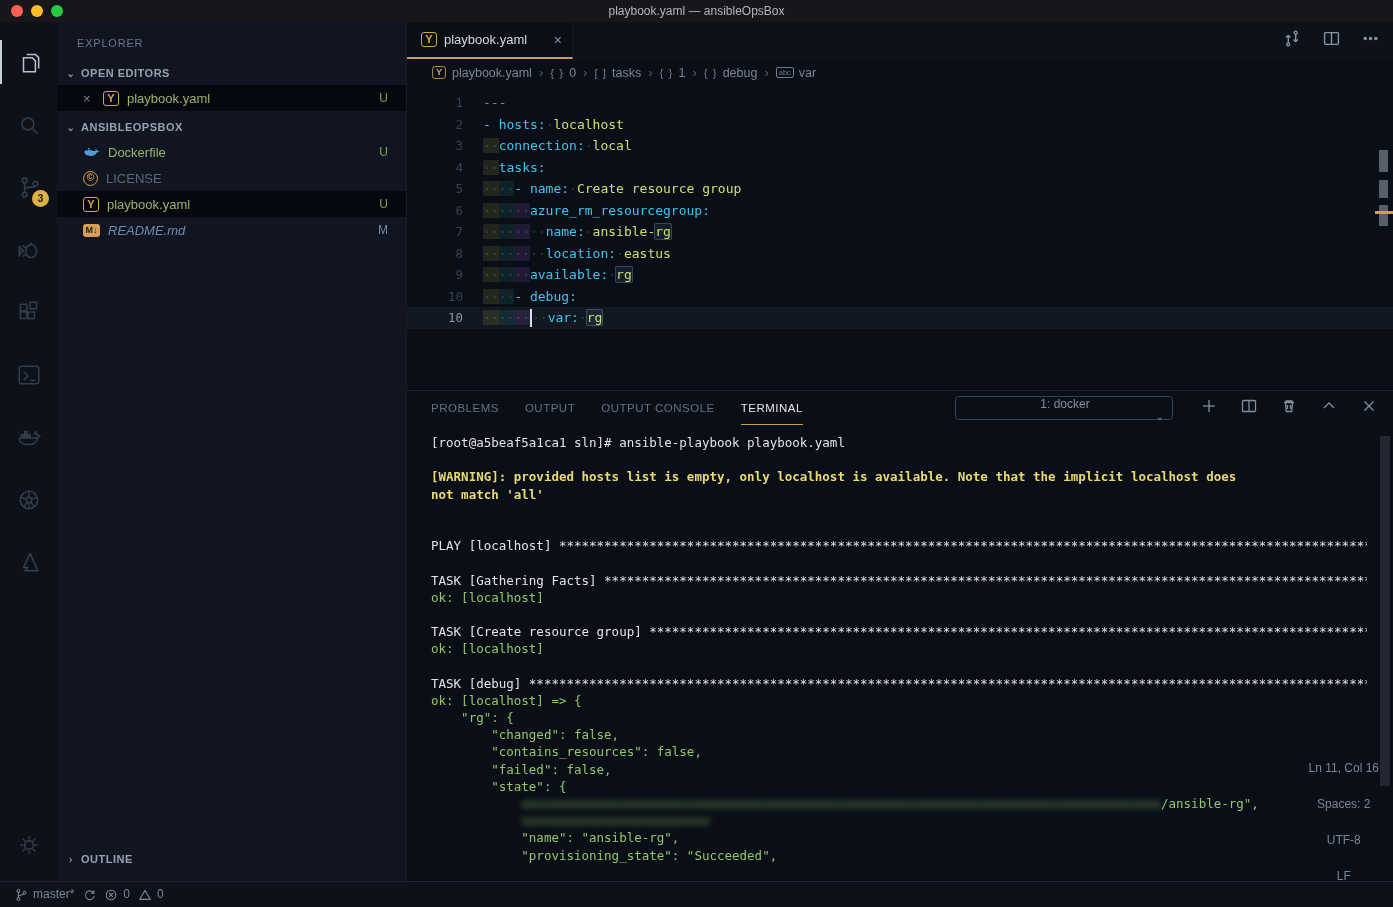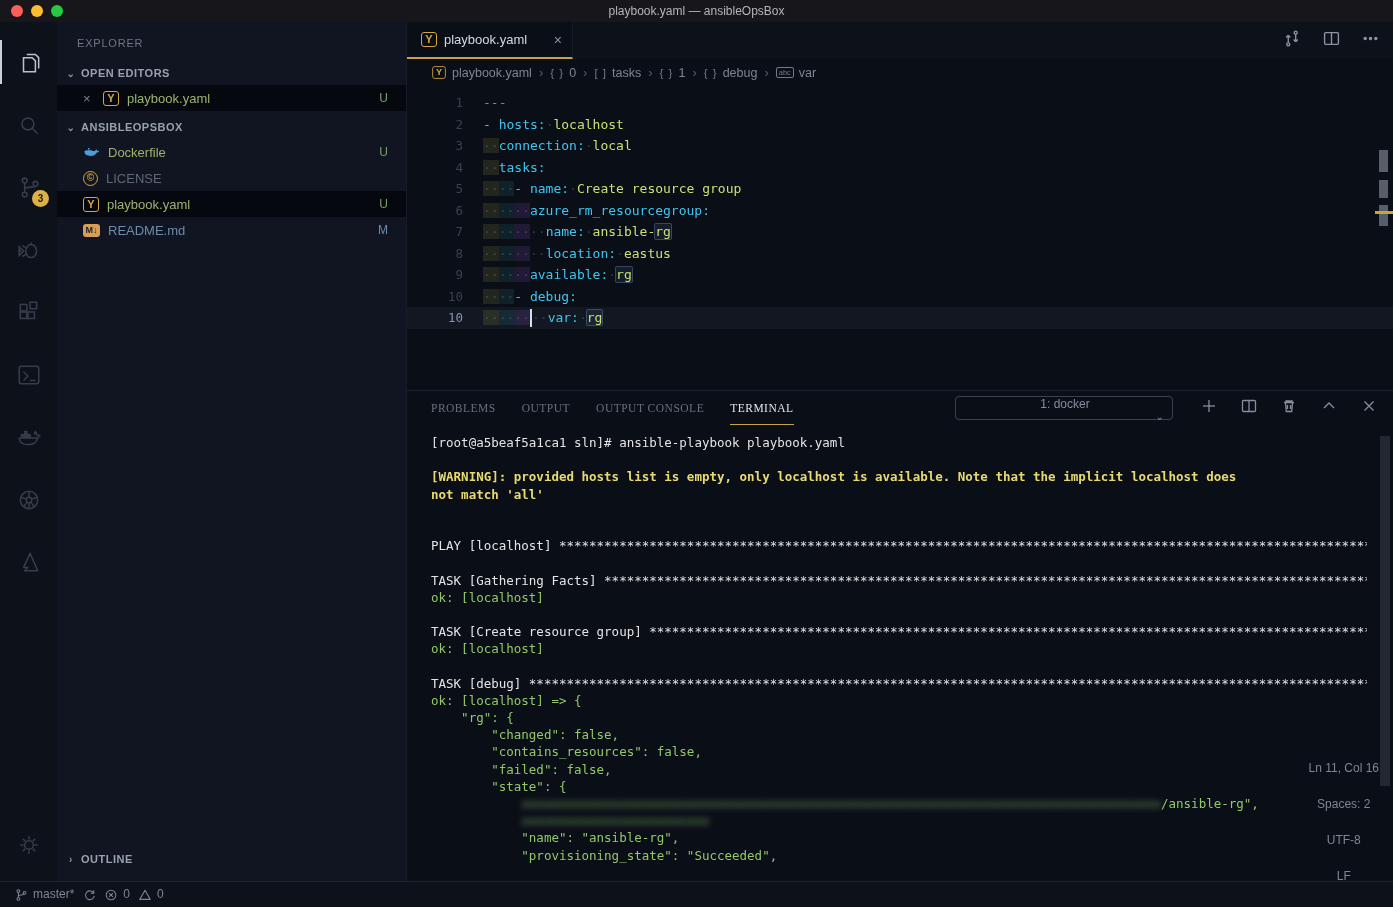--- a/index.html
+++ b/index.html
@@ -34,21 +34,21 @@
   .sb-row .close-x{ width:14px; margin-left:26px; color:#7e8694; font-size:13px; }
   .ficon{ width:17px; height:17px; flex:none; display:flex; align-items:center; justify-content:center;
     margin-left:26px; margin-right:8px; font-size:11px; }
   .open-row .ficon{ margin-left:6px; }
   .yaml-icon{ border:1.5px solid #d3a543; border-radius:3px; color:#d3a543; font-weight:bold;
     font-size:11px; width:16px; height:15px; line-height:13px; text-align:center; }
   .lic-icon{ border:1.5px solid #d3a543; border-radius:50%; color:#d3a543; font-weight:bold;
     font-size:10px; width:15px; height:15px; line-height:12px; text-align:center; }
   .md-icon{ background:#d99e56; border-radius:3px; color:#20242e; font-weight:bold; font-size:9px;
     width:17px; height:13px; line-height:13px; text-align:center; }
-  .name-green{ color:#9db36b; } .name-grey{ color:#5f6877; } .name-blue{ color:#6d8cab; }
+  .name-green{ color:#9db36b; } .name-grey{ color:#5f6877; } .name-blue{ color:#6d8cab;font-style:italic; }
   .badge-g{ color:#7ba362; } .badge-b{ color:#6d8cab; }
   .sb-badge{ position:absolute; right:18px; font-size:12px; }
   .outline-sec{ position:absolute; bottom:10px; left:0; width:100%; }
 
   
   .editorcol{ flex:1; display:flex; flex-direction:column; position:relative; }
   .tabbar{ height:37px; background:#0d1119; display:flex; position:relative; flex:none; }
   .tab{ width:166px; background:#0a0e17; display:flex; align-items:center; gap:7px; padding:0 10px 0 14px;
     border-right:1px solid #161b27; border-bottom:2px solid #c9a14a; font-size:13px; color:#d5d9e0; }
   .tab .tab-x{ margin-left:auto; color:#8a93a3; font-size:14px; }
@@ -76,21 +76,21 @@
   .t-b1{ color:rgba(150,165,190,0.28); background:rgba(165,165,55,0.16); }
   .t-b2{ color:rgba(150,165,190,0.28); background:rgba(55,170,170,0.13); }
   .t-b3{ color:rgba(150,165,190,0.28); background:rgba(150,95,215,0.16); }
   .t-h{ color:#c9e075; background:rgba(100,130,180,0.13); box-shadow:0 0 0 1px rgba(130,160,210,0.38); border-radius:1px; }
   .t-cur{ display:inline-block; width:2px; height:18px; background:#d6dde9; }
   .ruler-mark{ position:absolute; right:5px; width:9px; background:rgba(150,160,175,0.55); }
   .ruler-line{ position:absolute; right:0; width:18px; height:3px; background:#caa53d; }
 
   
   .panel{ height:491px; flex:none; background:#0a0e17; border-top:1px solid #1c2230; position:relative; }
-  .panel-header{ height:34px; display:flex; align-items:center; padding-left:24px; position:relative;font-family:Liberation Serif, serif; }
+  .panel-header{ height:34px; display:flex; align-items:center; padding-left:24px; position:relative; }
   .ptab{ font-size:11.5px; letter-spacing:0.5px; color:#68707e; margin-right:26px; height:34px;
     display:flex; align-items:center; border-bottom:1.5px solid transparent; }
   .ptab.active{ color:#e4e7ec; border-bottom:1.5px solid #c9a14a; }
   .pctrl{ position:absolute; right:16px; top:0; height:34px; display:flex; align-items:center; gap:24px; }
   .psel{ width:218px; height:24px; border:1px solid #3a4150; border-radius:4px; display:flex; align-items:center;
     padding:0 8px 0 10px; font-size:12px; color:#848d9c; margin-right:4px;flex-direction:column; }
   .psel .chev{ margin-left:auto; font-size:10px; color:#848d9c; }
   .pctrl svg{ width:16px; height:16px; stroke:#858e9d; fill:none; stroke-width:1.3; }
 
   .term{ position:absolute; top:44px; left:24px; right:26px; bottom:0; overflow:hidden;

